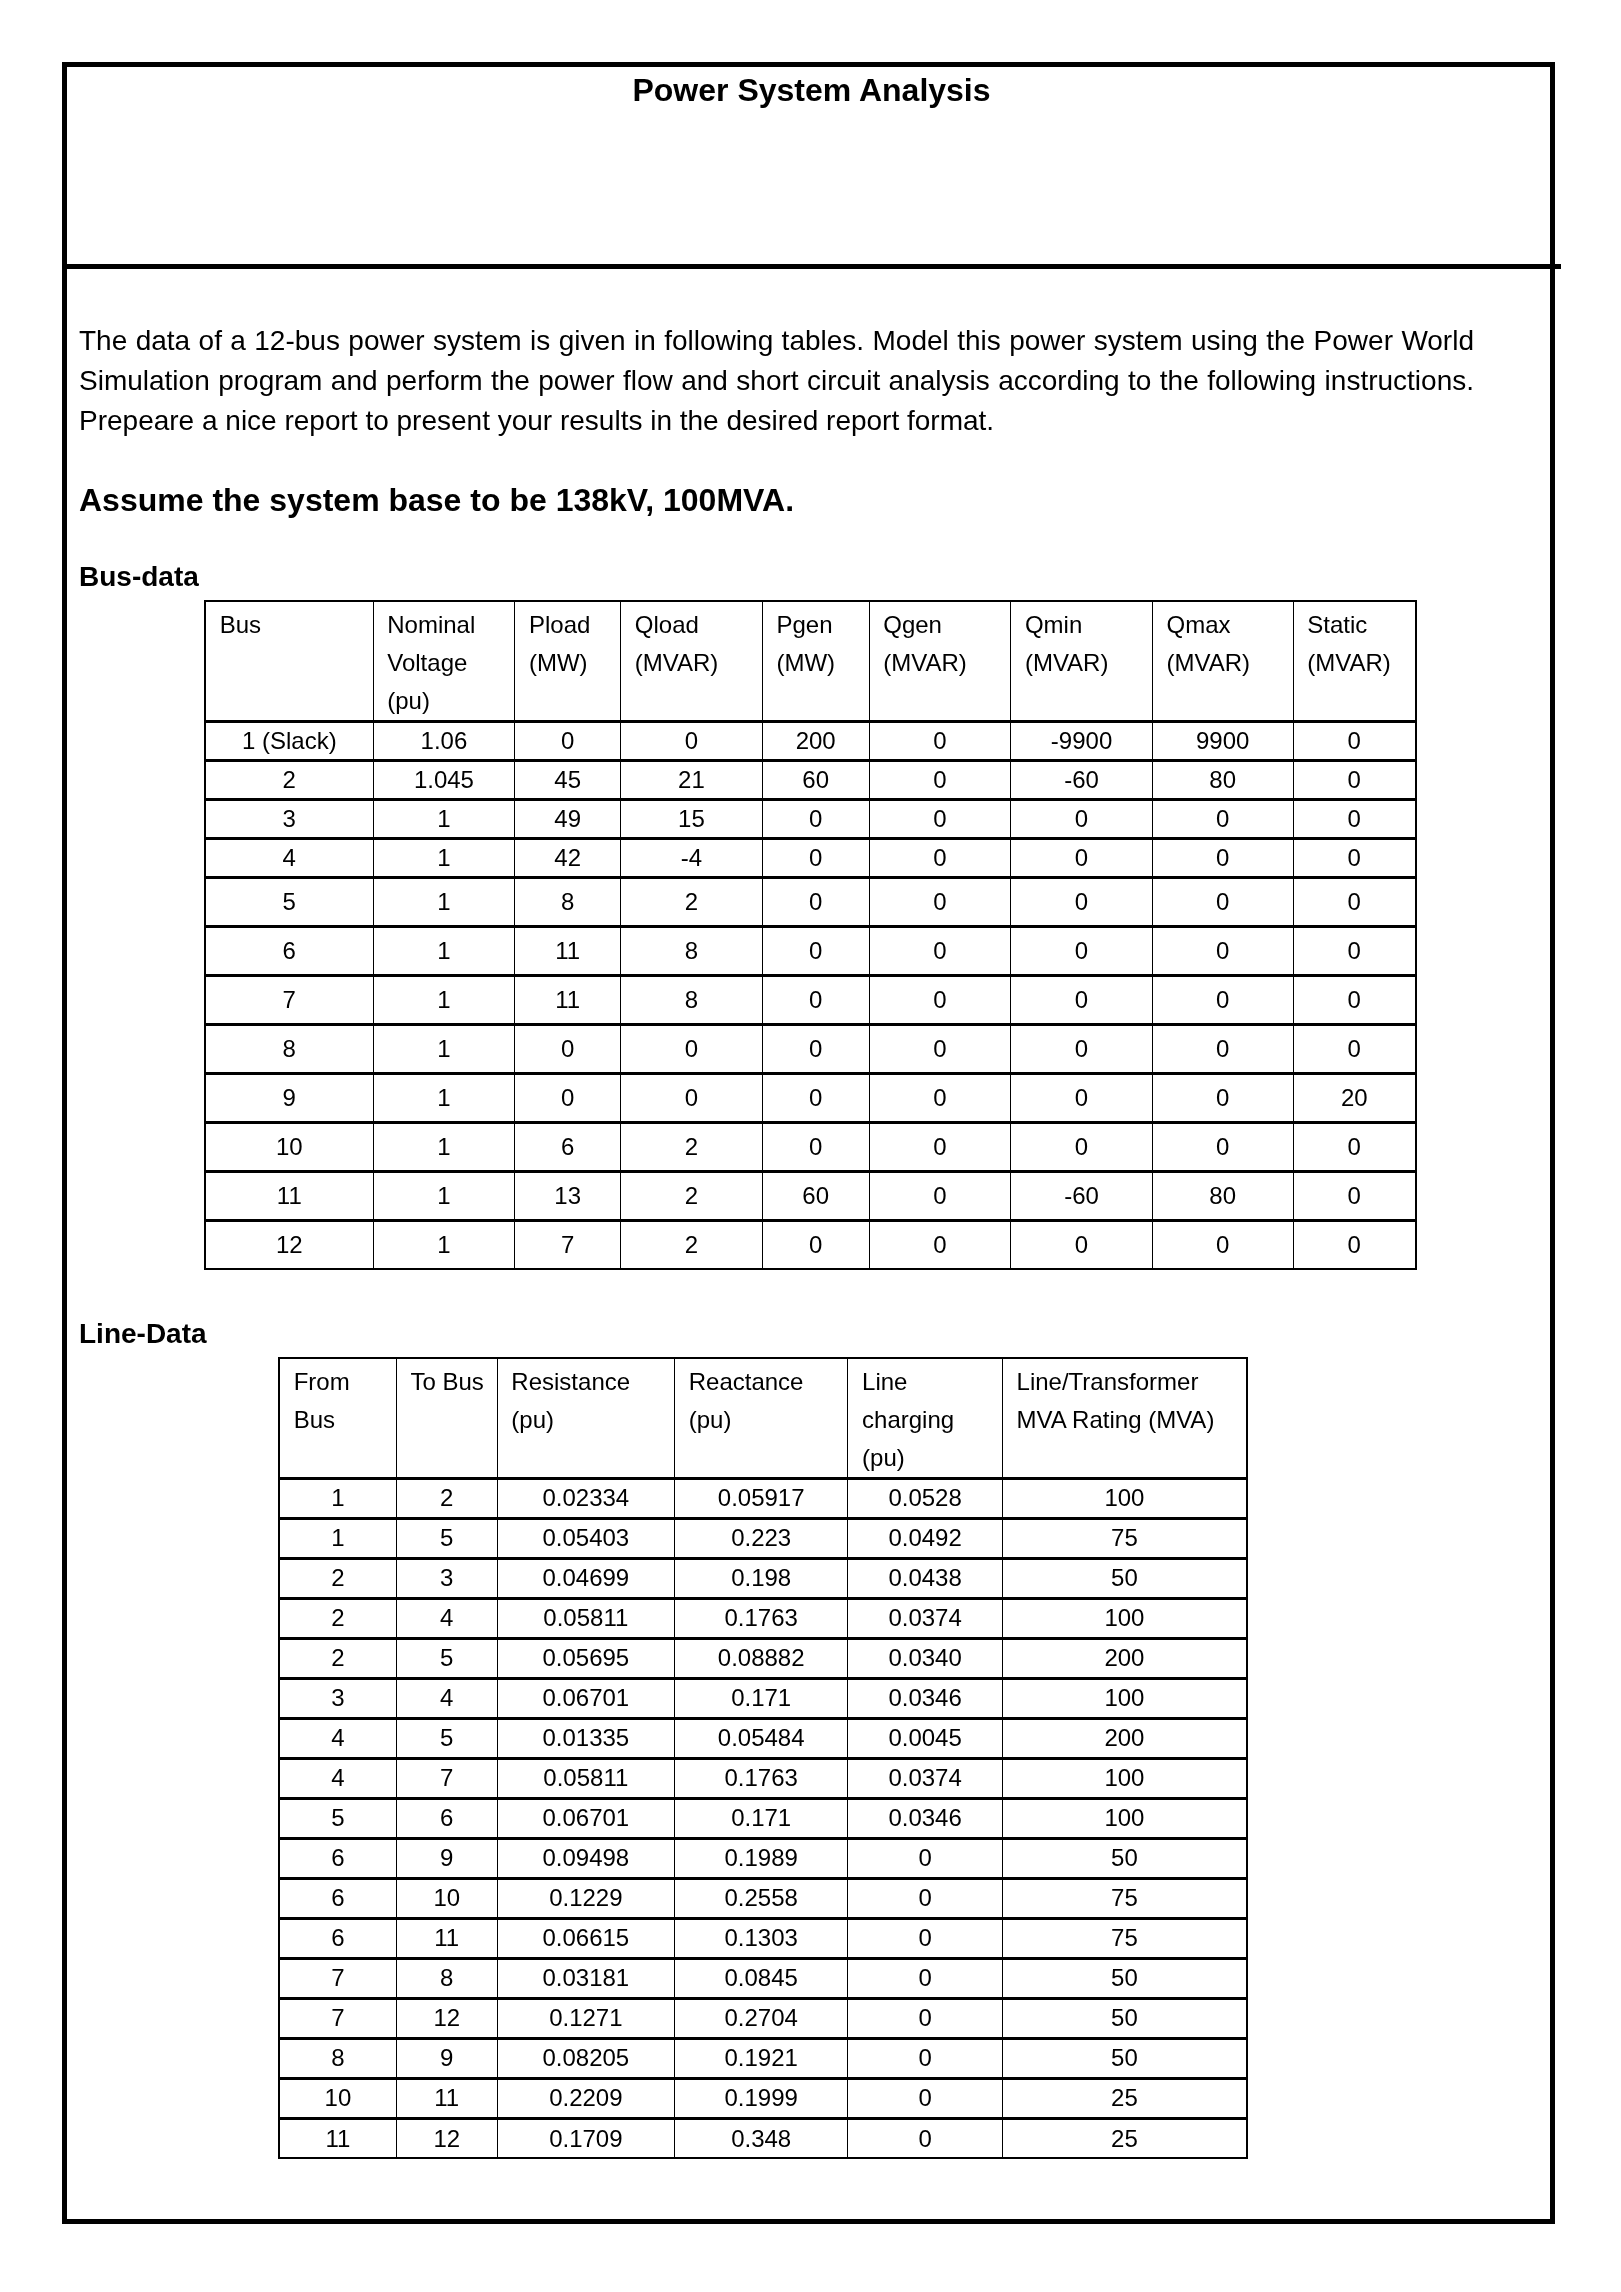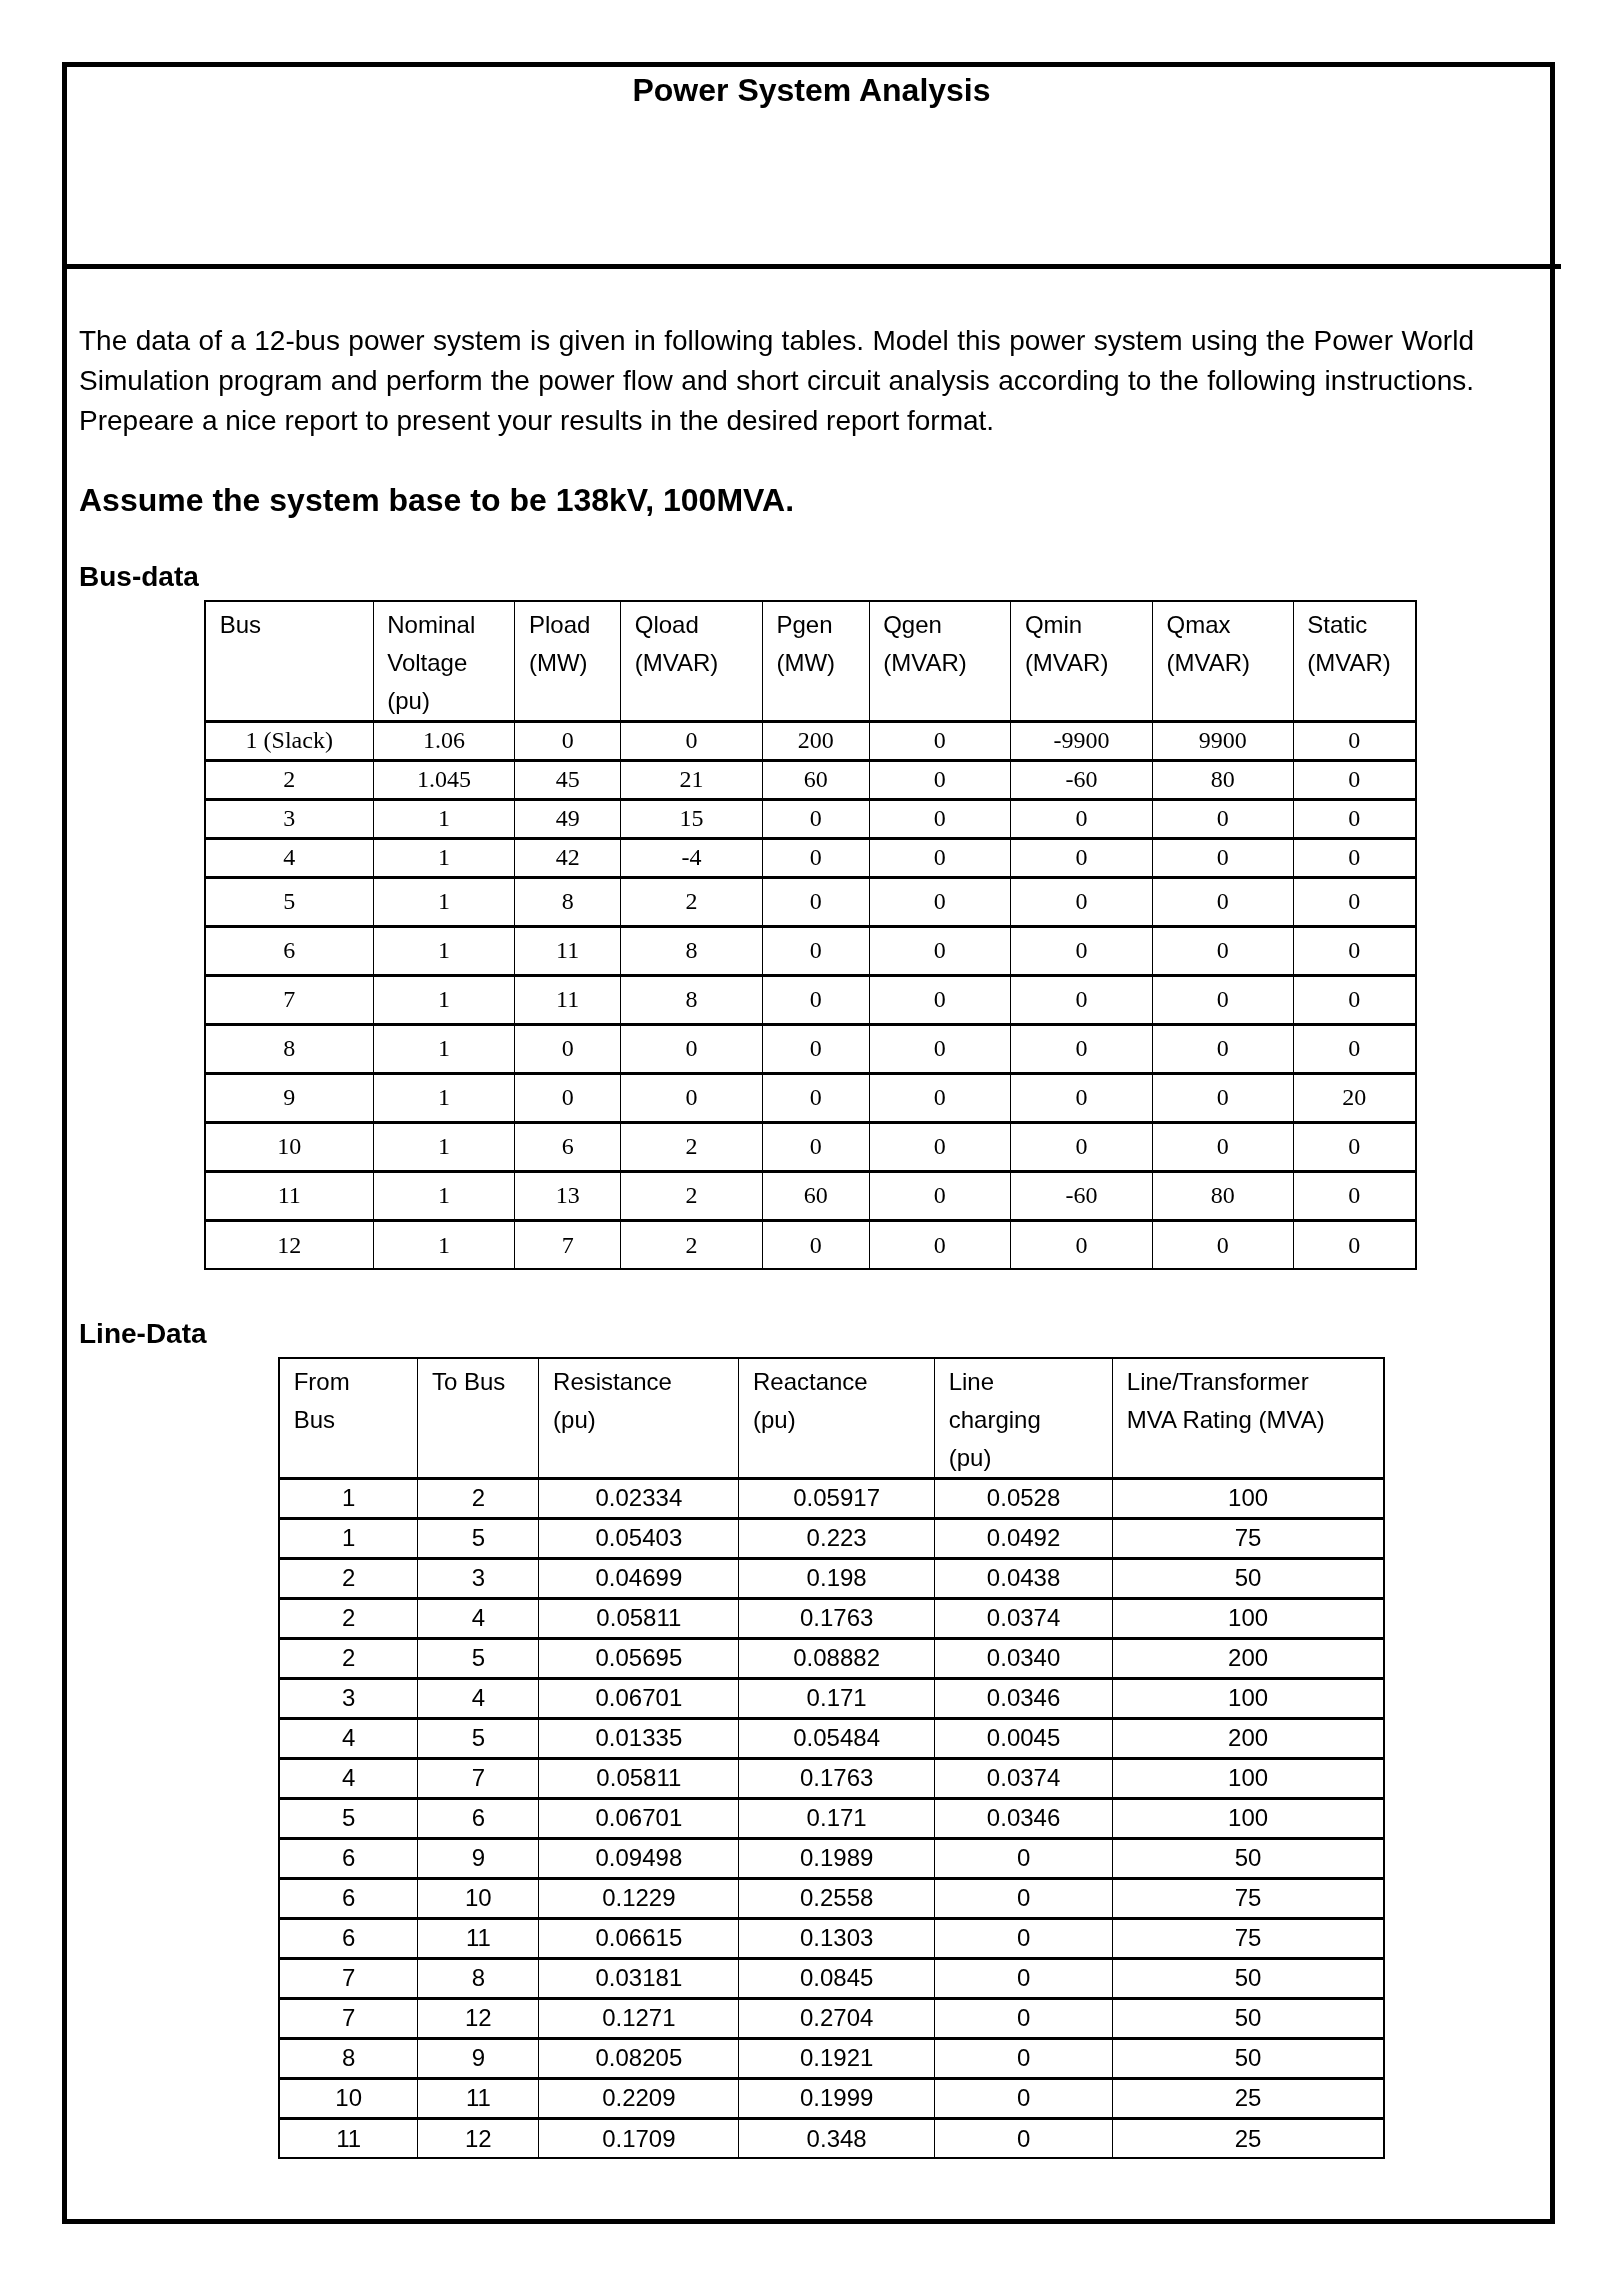--- a/index.html
+++ b/index.html
@@ -14,23 +14,23 @@
   .para { position:absolute; left:79px; width:1395px; top:321px;
           font-size:28px; line-height:40px; text-align:justify; }
   .assume { position:absolute; left:79px; top:482px; font-size:32px; font-weight:bold; }
   .section-label { position:absolute; left:79px; font-size:28px; font-weight:bold;text-align:right; }
   table { position:absolute; border-collapse:collapse; font-size:24px;padding-left:48px; }
   td, th { border:1.5px solid #000; padding:0; font-weight:normal; }
   th { text-align:left; vertical-align:top; padding:3.9px 11.8px 0 13.7px; line-height:38px; }
   tr.rowline td { border-top:3.4px solid #000; }
   td { text-align:center; vertical-align:middle; }
   .bus-table { left:204px; top:600px; width:1213px; }
-  .bus-table tbody tr { height:39px;font-family:Liberation Serif, serif; }
+  .bus-table tbody tr { height:39px; }
   .bus-table tbody tr.tall { height:49px; }
-  .line-table { left:278px; top:1357px; width:1107px; }
+  .line-table { left:278px; top:1357px; width:970px; }
   .line-table tbody tr { height:40px; }
   .thick-outer { border:2.9px solid #000; }
 </style>
 </head>
 <body>
 
 <div class="frame"></div>
 <div class="title-band">
   <div class="title">Power System Analysis</div>
 </div>

